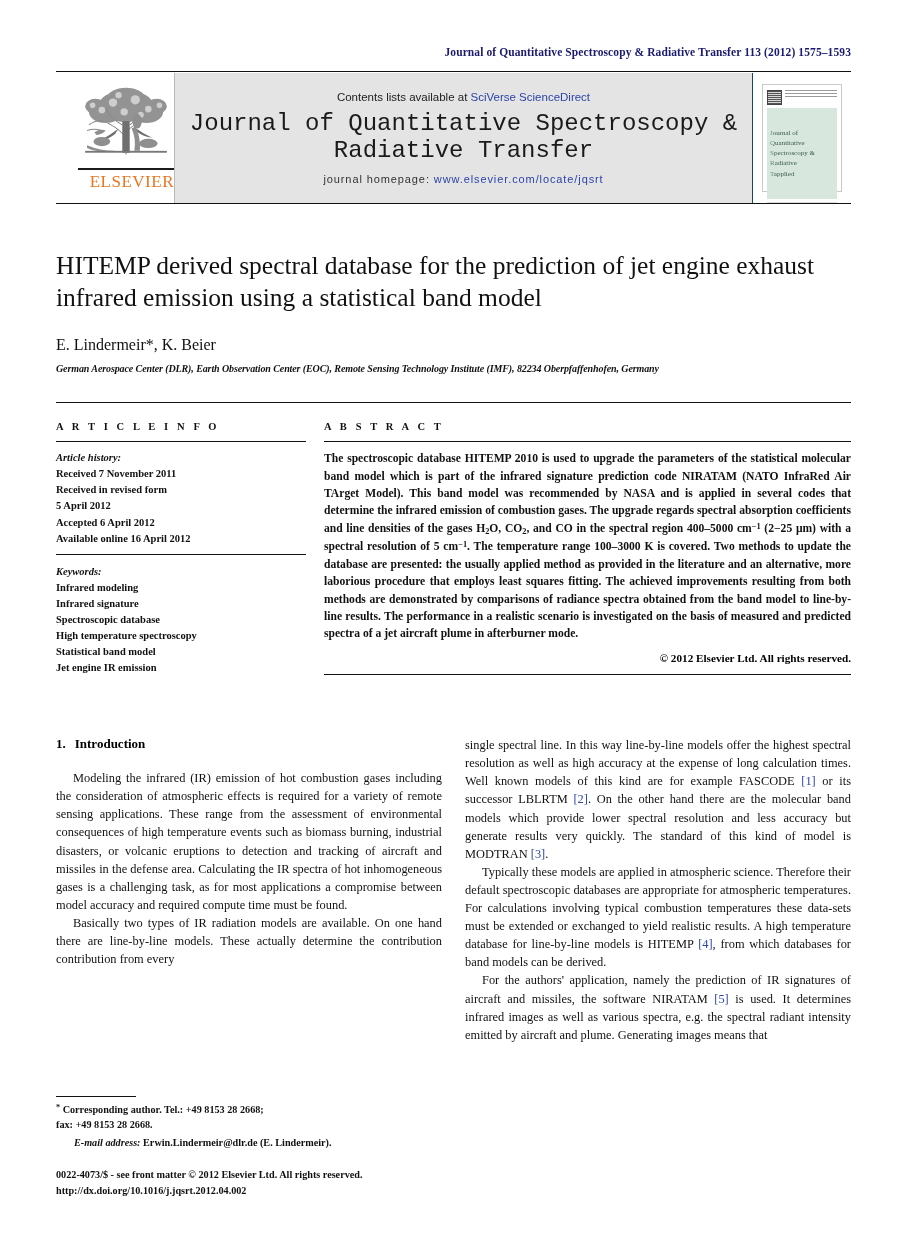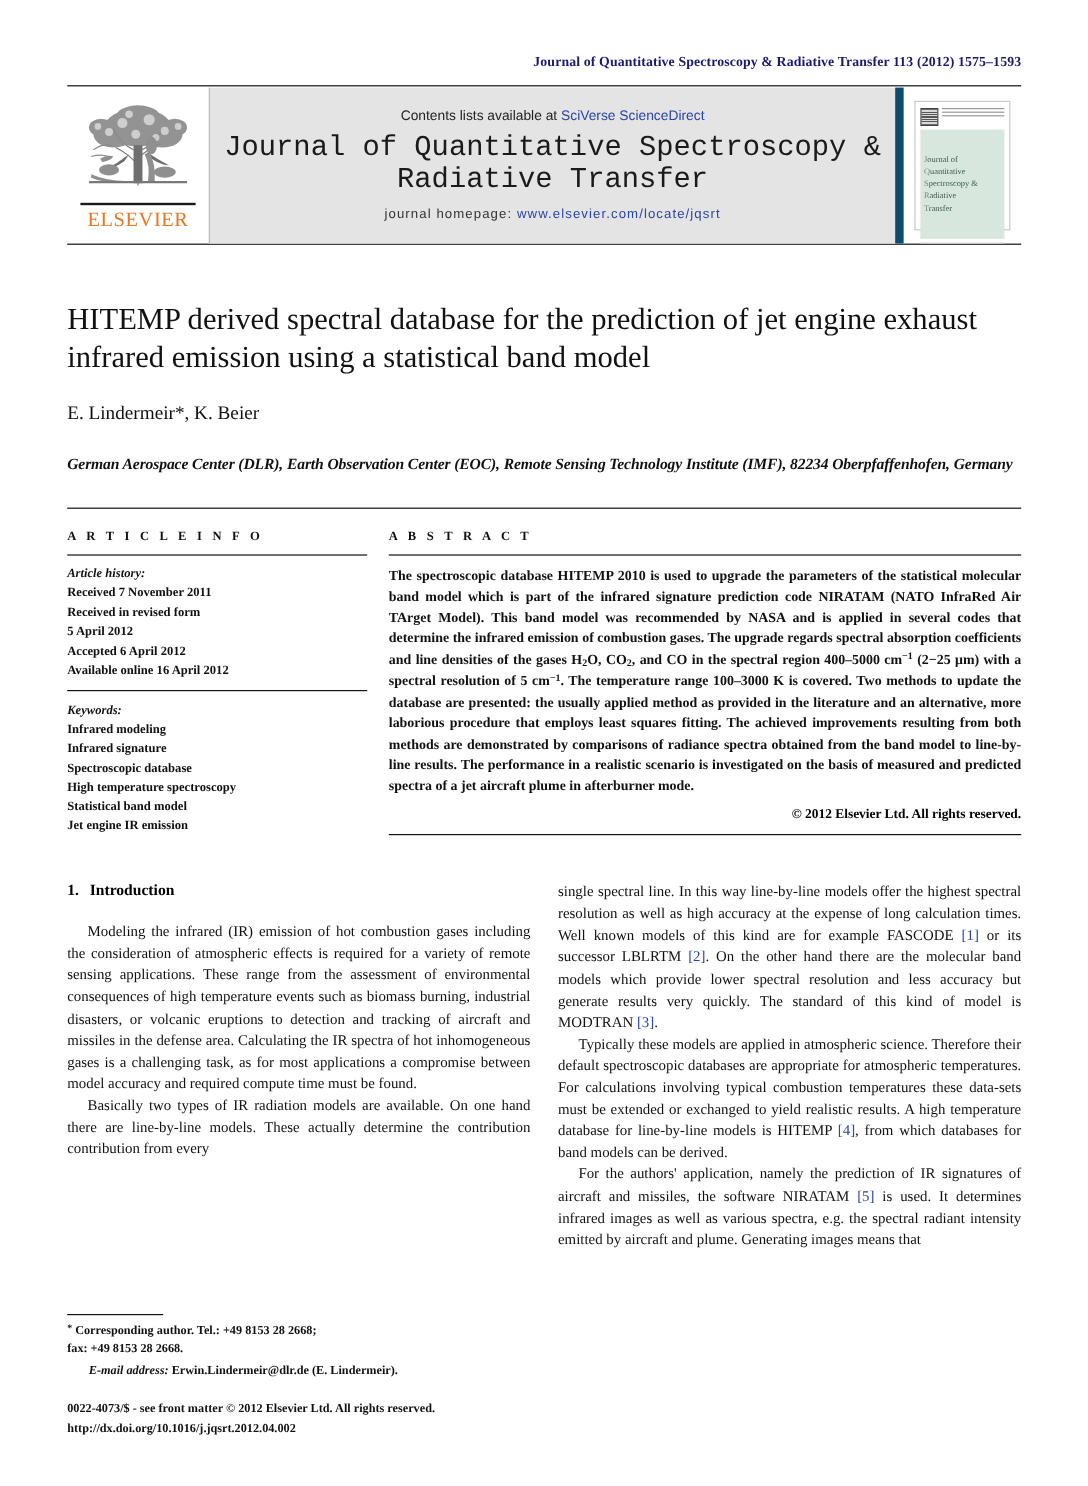--- a/index.html
+++ b/index.html
@@ -16,24 +16,24 @@
   
   .runhead { text-align:right; font-family:"Liberation Serif", serif;
              font-weight:bold; font-size:11.5px; color:#1a1a6e;
              padding-top:46px; letter-spacing:.1px; }
 
   .rule-top { border-top:1.6px solid #111; margin-top:13px; }
 
   
   .masthead { display:flex; align-items:stretch; height:130px; margin-top:1px; }
   .mast-logo { width:118px; flex:0 0 118px; display:flex; flex-direction:column;
-               align-items:center; justify-content:center; }
+               align-items:flex-end; justify-content:center; }
   .mast-center { flex:1 1 auto; background:#e4e4e4; display:flex; flex-direction:column;
                  align-items:center; justify-content:center;
-                 border-left:1px solid #b9b9b9; border-right:7px solid #0c4a6e; }
+                 border-left:1px solid #b9b9b9; border-right:1px solid #0c4a6e; }
   .mast-cover { width:98px; flex:0 0 98px; display:flex; align-items:center;
                 justify-content:center; }
 
   .contents-line { font-family:"Liberation Sans", sans-serif; font-size:11.5px;
                    color:#222; margin-bottom:7px; }
   .contents-line .sd { color:#2b44a8; }
   .journal-title { font-family:Liberation Mono, monospace; font-size:24px;
                    line-height:1.14; text-align:center; color:#1a1a1a; }
   .homepage { font-family:"Liberation Sans", sans-serif; font-size:11px;
               color:#333; margin-top:9px; letter-spacing:.9px; }
@@ -61,21 +61,21 @@
   .cover-foot { height:14px; border-top:1px solid #dcdcdc; margin-top:3px; }
 
   .rule-mast { border-top:1.6px solid #111; }
 
   
   .title { font-family:"Liberation Serif", serif; font-size:25.5px; line-height:1.26;
            margin:46px 0 0 0; color:#111; font-weight:400; }
   .authors { font-family:"Liberation Serif", serif; font-size:16px; margin-top:22px;
              color:#111; }
   .affil { font-family:"Liberation Serif", serif; font-style:italic; font-weight:bold;
-           font-size:13px; margin-top:25px; color:#111; letter-spacing:-.1px; }
+           font-size:10px; margin-top:9px; color:#111; letter-spacing:-.1px; }
 
   
   .rule-info { border-top:1.2px solid #111; margin-top:28px; }
   .infowrap { display:flex; margin-top:18px; }
   .col-info { width:250px; flex:0 0 250px; }
   .col-abs { flex:1 1 auto; margin-left:18px; }
 
   .sec-head { font-family:"Liberation Serif", serif; font-weight:bold; font-size:10.5px;
               letter-spacing:3.1px; color:#111; }
   .hr-thick { border-top:1.8px solid #111; margin:9px 0 8px 0; }
@@ -88,21 +88,21 @@
 
   .abstract { font-family:"Liberation Serif", serif; font-size:11.6px; line-height:1.5;
               text-align:justify; font-weight:bold; color:#111; }
   .copyright { text-align:right; font-size:11.2px; font-weight:bold; margin-top:9px; }
   .rule-abs-bottom { border-top:1.5px solid #111; margin-top:10px; }
 
   sub { font-size:.72em; vertical-align:-0.25em; }
   sup { font-size:.72em; vertical-align:0.42em; }
 
   
-  .body2 { display:flex; margin-top:37px; gap:23px; }
+  .body2 { display:flex; margin-top:60px; gap:23px; }
   .bcol { flex:1 1 0; }
   .h1 { font-family:"Liberation Serif", serif; font-weight:bold; font-size:13px;
         margin-bottom:17px; }
   .h1 .num { margin-right:9px; }
   .para { font-family:"Liberation Serif", serif; font-size:12.4px; line-height:1.46;
           text-align:justify; color:#111; text-indent:17px; margin:0 0 0 0; }
   .para + .para { margin-top:0; }
   .ref { color:#2b44a8; }
 
   
@@ -198,21 +198,21 @@
               <i></i>
               <i></i>
               <i></i>
             </div>
         </div>
         <div class="cover-green">
           <div><b>J</b><span>ournal of</span></div>
           <div><b>Q</b><span>uantitative</span></div>
           <div><b>S</b><span>pectroscopy &amp;</span></div>
           <div><b>R</b><span>adiative</span></div>
-          <div><b>T</b><span>ransfer</span></div>
+          <div><b>T</b><span>applied</span></div>
         </div>
         <div class="cover-foot"></div>
       </div>
     </div>
   </div>
   <div class="rule-mast"></div>
 
   <h1 class="title">HITEMP derived spectral database for the prediction of jet engine exhaust infrared emission using a statistical band model</h1>
   <div class="authors">E. Lindermeir*, K. Beier</div>
   <div class="affil">German Aerospace Center (DLR), Earth Observation Center (EOC), Remote Sensing Technology Institute (IMF), 82234 Oberpfaffenhofen, Germany</div>

